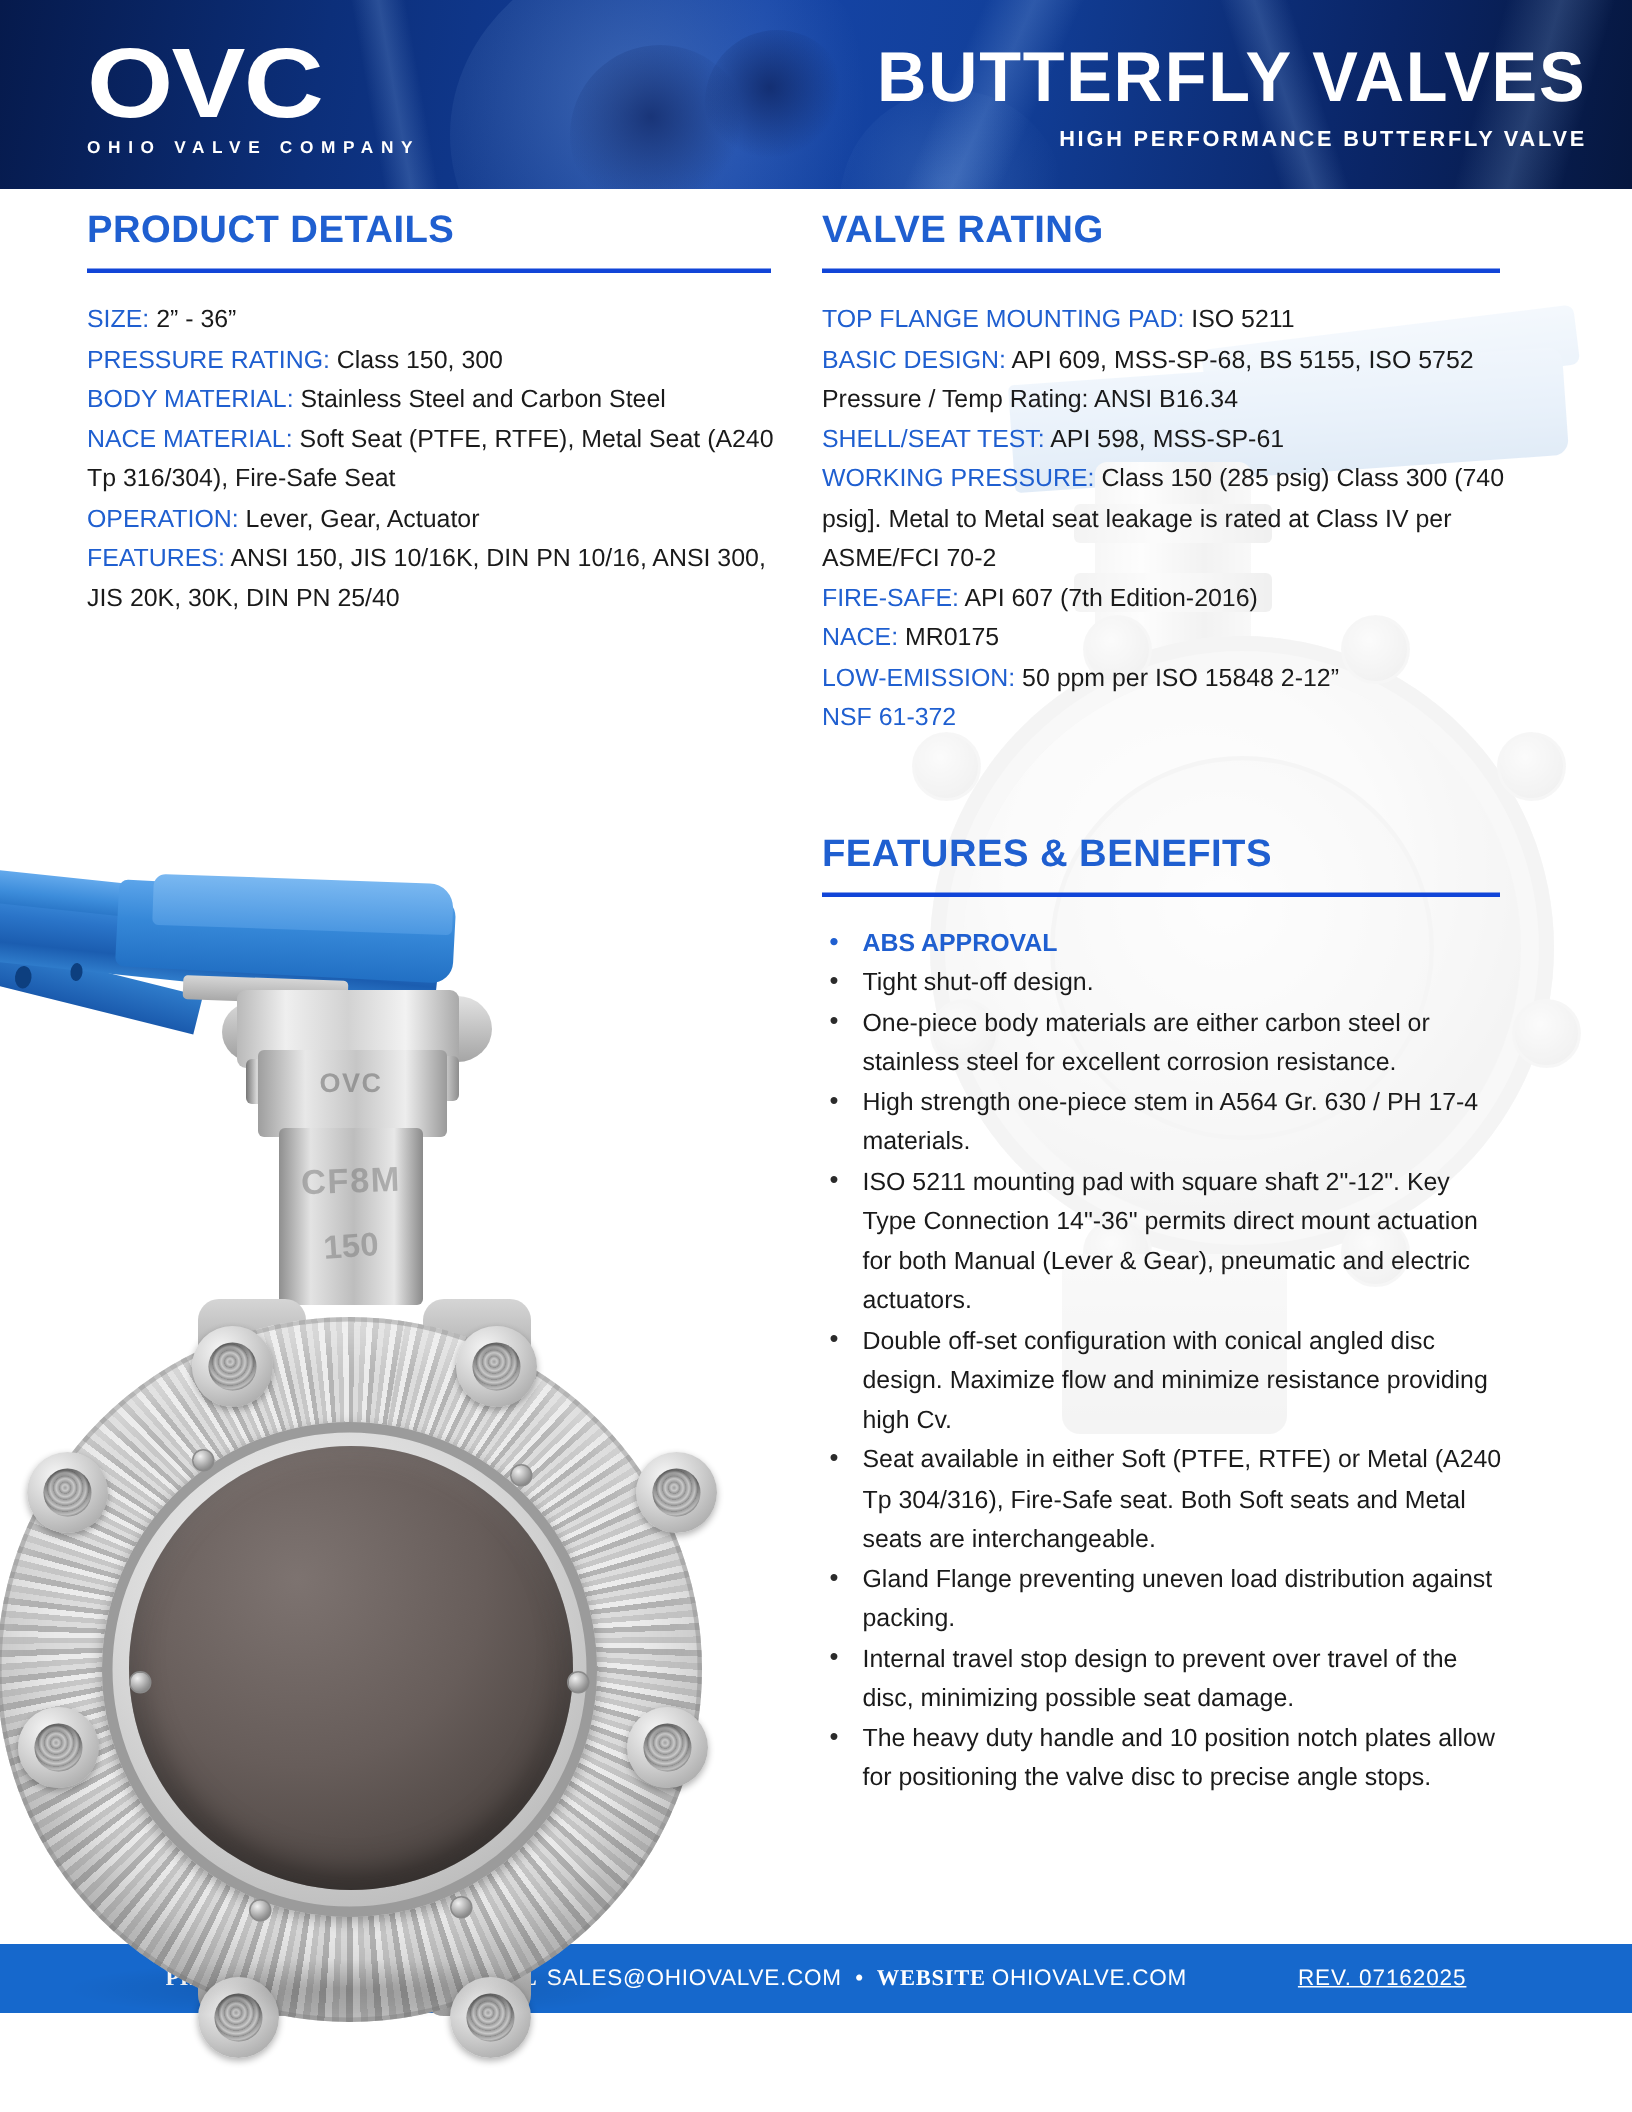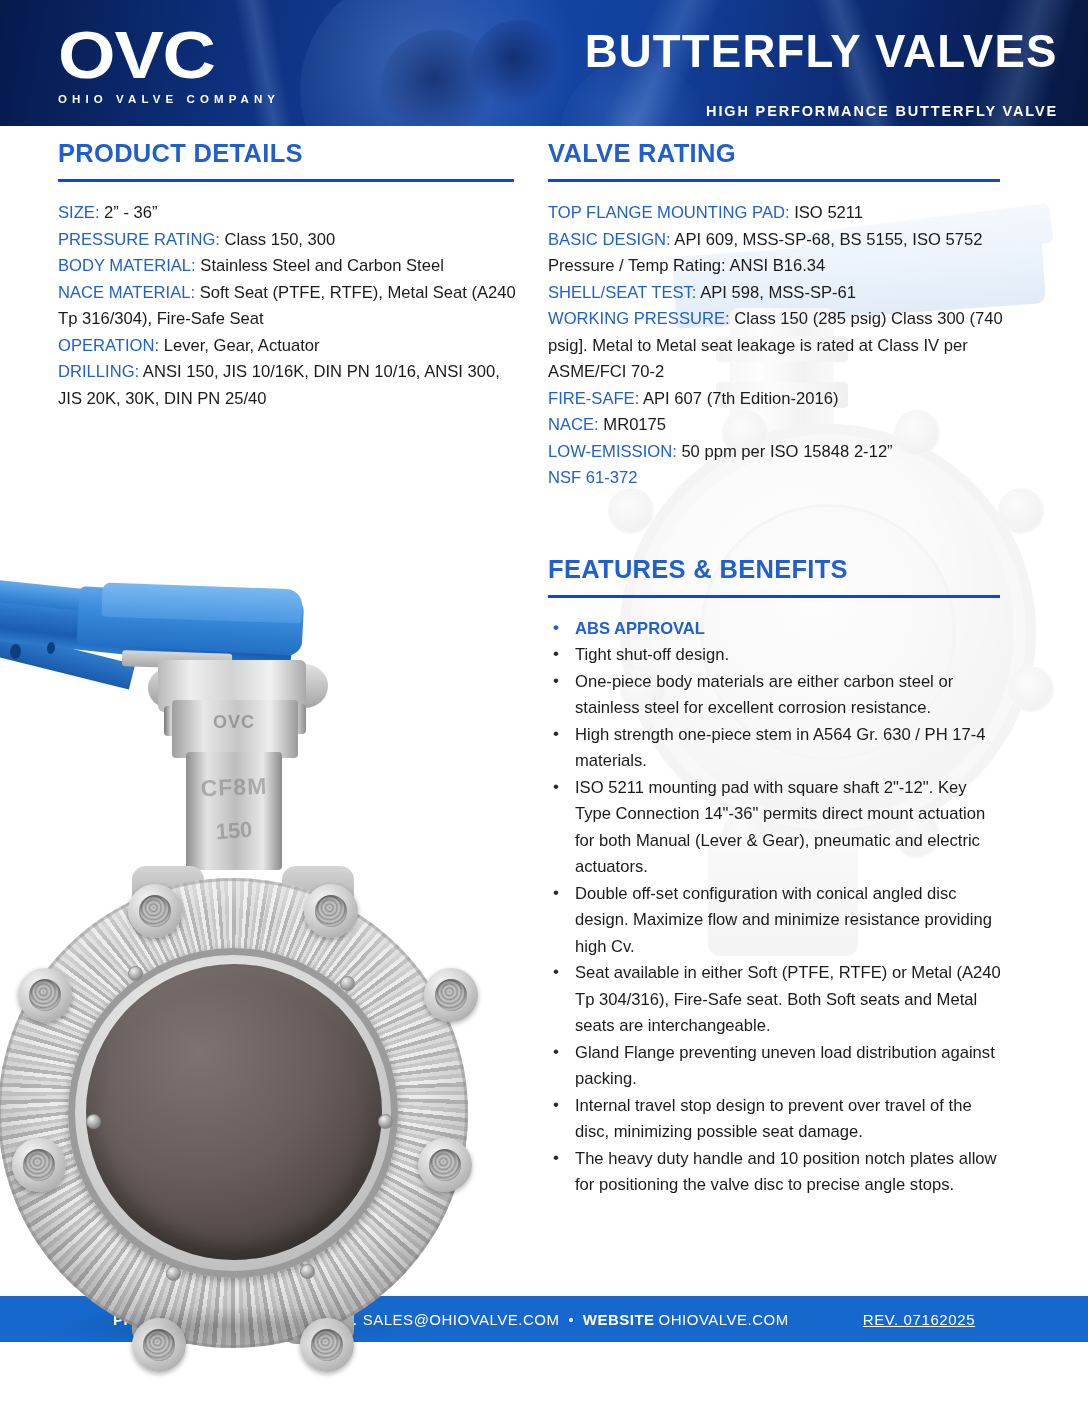--- a/index.html
+++ b/index.html
@@ -67,21 +67,21 @@
     font-family: "Liberation Sans Narrow", "Liberation Sans", sans-serif;
     font-weight: bold;
     font-size: 47px;
     line-height: 50px;
     color: #ffffff;
     letter-spacing: 1.2px;
     transform: scaleX(0.97);
     transform-origin: right center;
   }
   .hdr-sub {
-    margin-top: 27px;
+    margin-top: 9px;
     font-size: 14.5px;
     font-weight: bold;
     color: #ffffff;
     letter-spacing: 1.85px;
   }
 
   
   .page { position: relative; width: 1088px; height: 1216px; background: #fff; }
 
   
@@ -350,21 +350,21 @@
     position: absolute;
     left: 0; bottom: 0;
     width: 1088px; height: 46px;
     background: #1668CC;
     display: flex;
     align-items: center;
     justify-content: center;
   }
   .footer-inner { display: flex; align-items: baseline; gap: 0; }
   .f-strong {
-    font-family: Liberation Sans, sans-serif;
+    font-family: Liberation Serif, serif;
     font-weight: bold; font-size: 15px; color: #fff; letter-spacing: 0.5px;
   }
   .f-reg {
     font-family: "Liberation Sans Narrow", "Liberation Sans", sans-serif;
     font-size: 15px; color: #fff; letter-spacing: 0.5px;
   }
   .f-dot { color: #fff; font-size: 15px; margin: 0 9px; }
   .f-rev {
     font-family: "Liberation Sans Narrow", "Liberation Sans", sans-serif;
     font-size: 15px; color: #fff; letter-spacing: 0.6px;
@@ -492,21 +492,21 @@
 
   <div class="col-left">
     <div class="sec-title">PRODUCT DETAILS</div>
     <div class="sec-rule left-rule"></div>
     <div class="spec-list" id="pd-list">
         <div class="spec-line"><span class="lbl">SIZE:</span><span class="val"> 2” - 36”</span></div>
         <div class="spec-line"><span class="lbl">PRESSURE RATING:</span><span class="val"> Class 150, 300</span></div>
         <div class="spec-line"><span class="lbl">BODY MATERIAL:</span><span class="val"> Stainless Steel and Carbon Steel</span></div>
         <div class="spec-line"><span class="lbl">NACE MATERIAL:</span><span class="val"> Soft Seat (PTFE, RTFE), Metal Seat (A240 Tp 316/304), Fire-Safe Seat</span></div>
         <div class="spec-line"><span class="lbl">OPERATION:</span><span class="val"> Lever, Gear, Actuator</span></div>
-        <div class="spec-line"><span class="lbl">DRILLING:</span><span class="val"> ANSI 150, JIS 10/16K, DIN PN 10/16, ANSI 300, JIS 20K, 30K, DIN PN 25/40</span></div>
+        <div class="spec-line"><span class="lbl">FEATURES:</span><span class="val"> ANSI 150, JIS 10/16K, DIN PN 10/16, ANSI 300, JIS 20K, 30K, DIN PN 25/40</span></div>
       </div>
   </div>
 
   <div class="col-right">
     <div class="sec-title">VALVE RATING</div>
     <div class="sec-rule right-rule"></div>
     <div class="spec-list" id="vr-list">
         <div class="spec-line"><span class="lbl">TOP FLANGE MOUNTING PAD:</span><span class="val"> ISO 5211</span></div>
         <div class="spec-line"><span class="lbl">BASIC DESIGN:</span><span class="val"> API 609, MSS-SP-68, BS 5155, ISO 5752</span></div>
         <div class="spec-line"><span class="val">Pressure / Temp Rating: ANSI B16.34</span></div>

